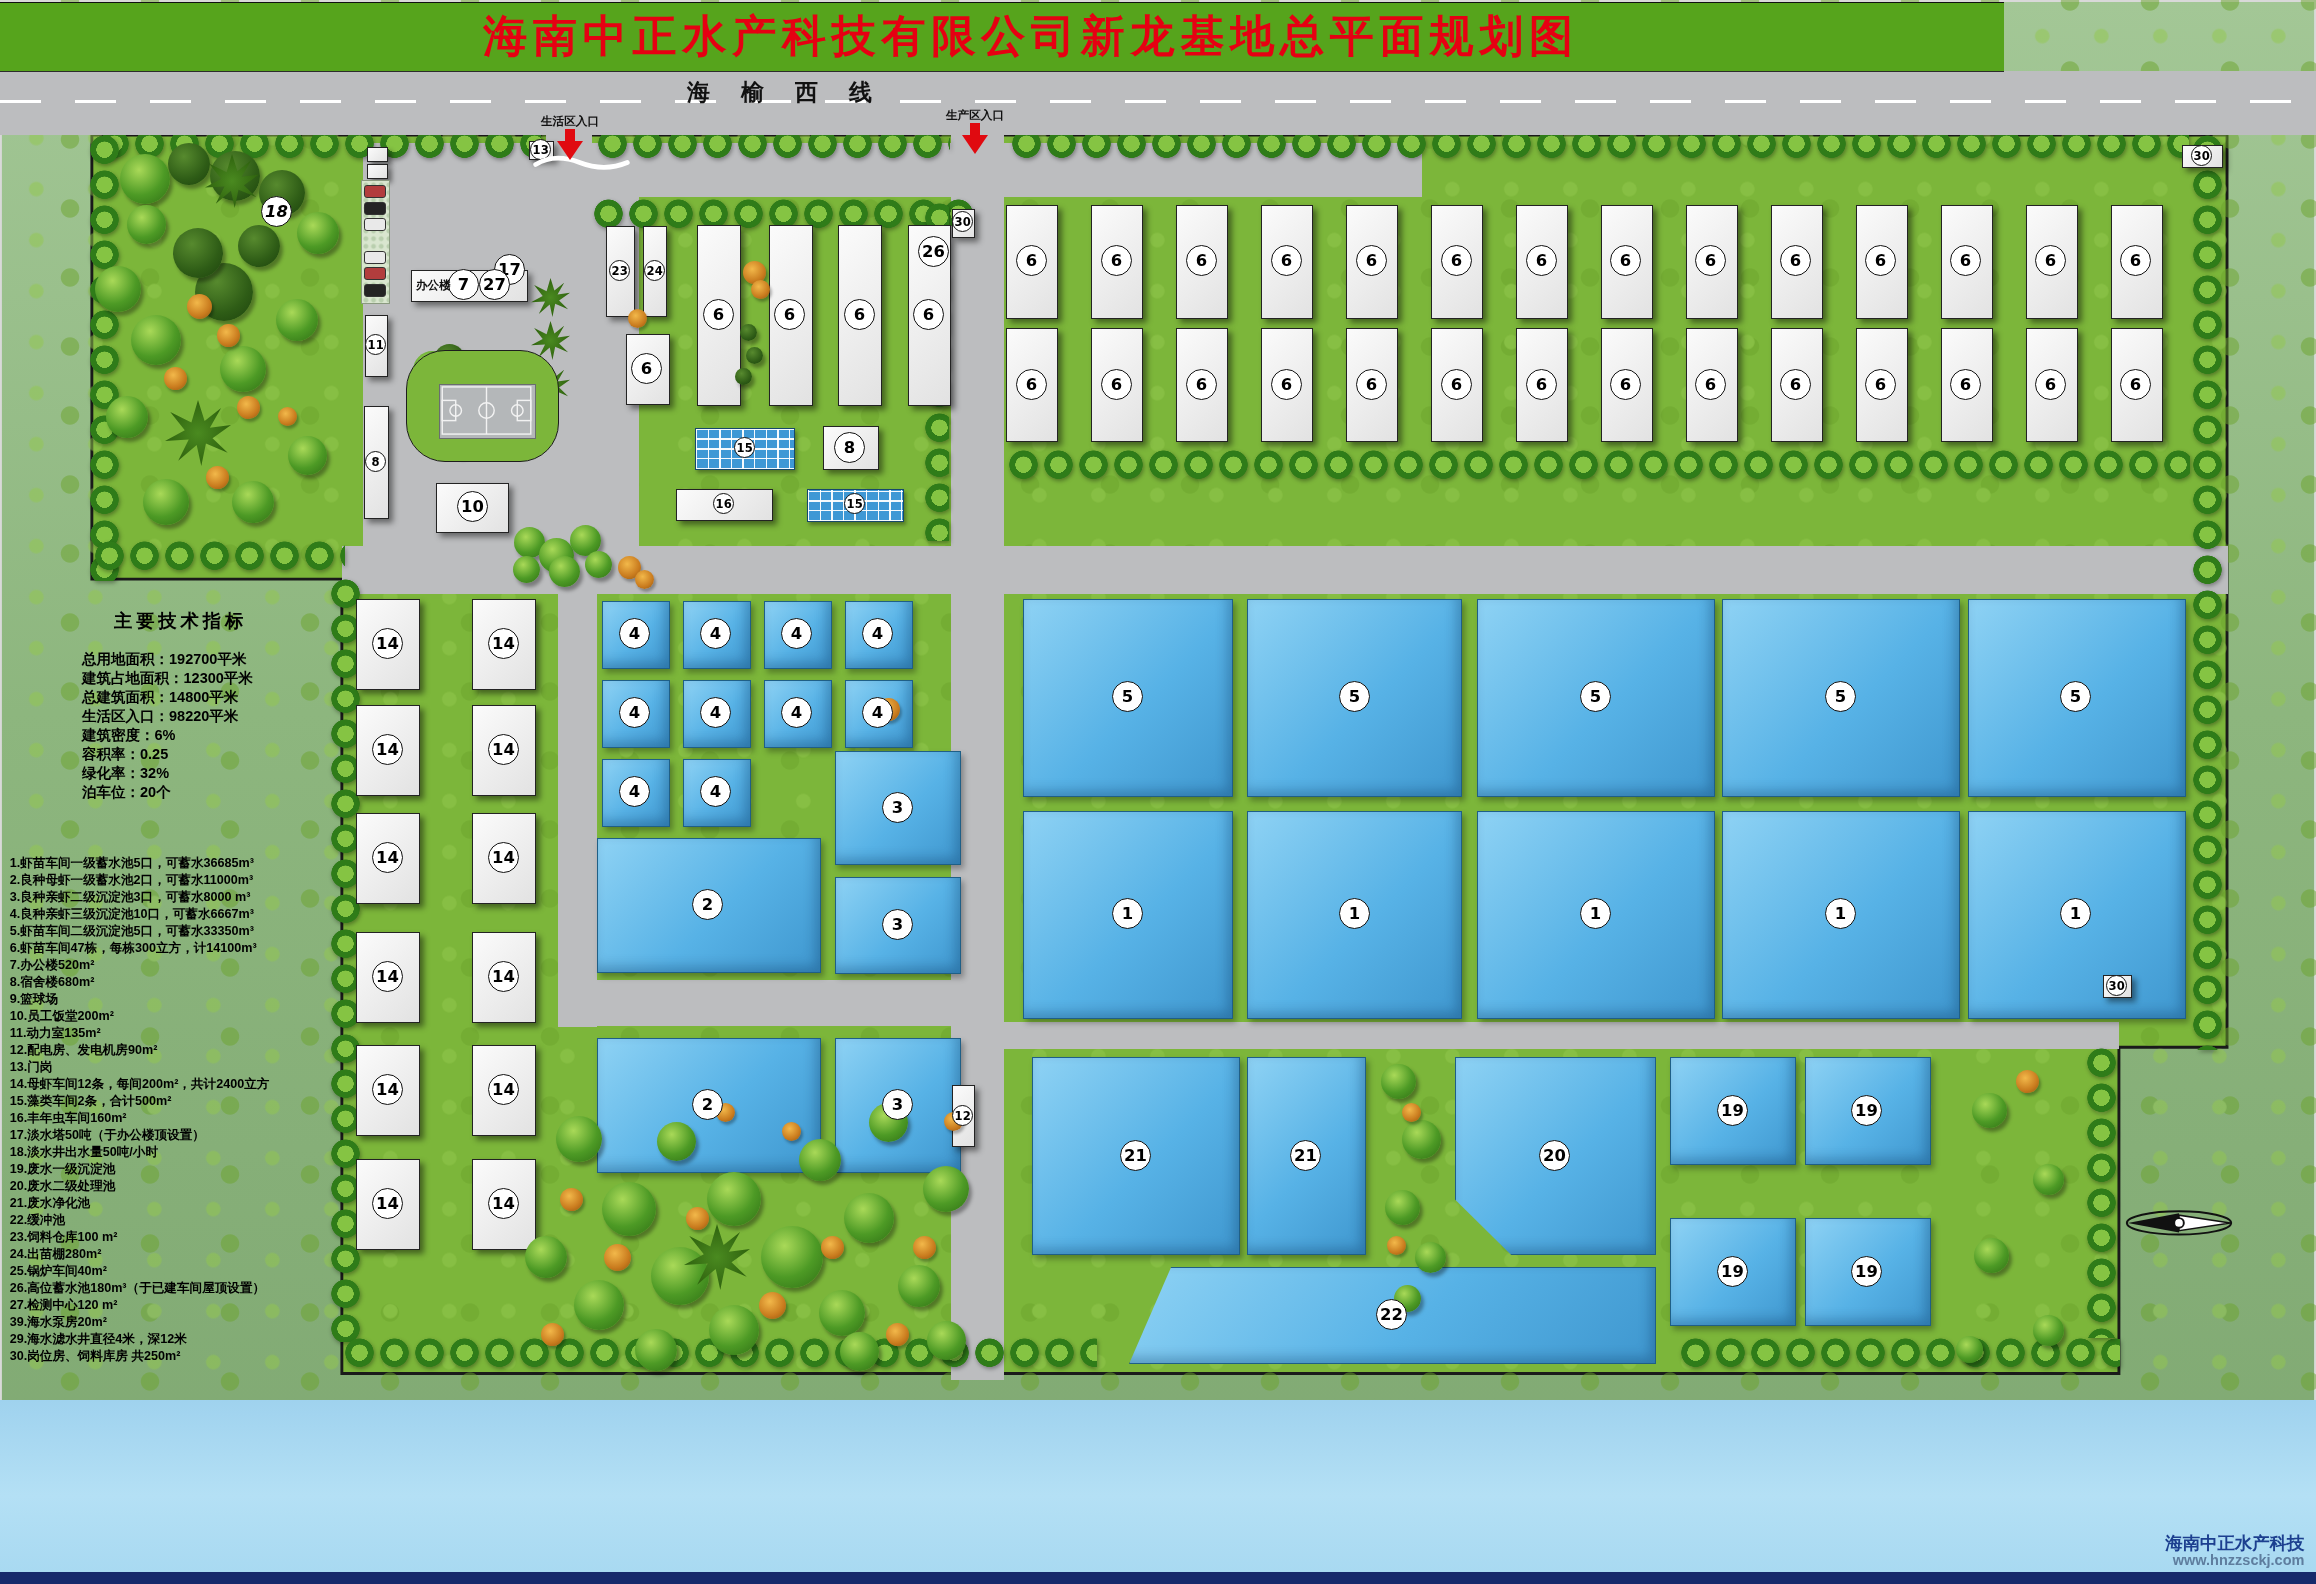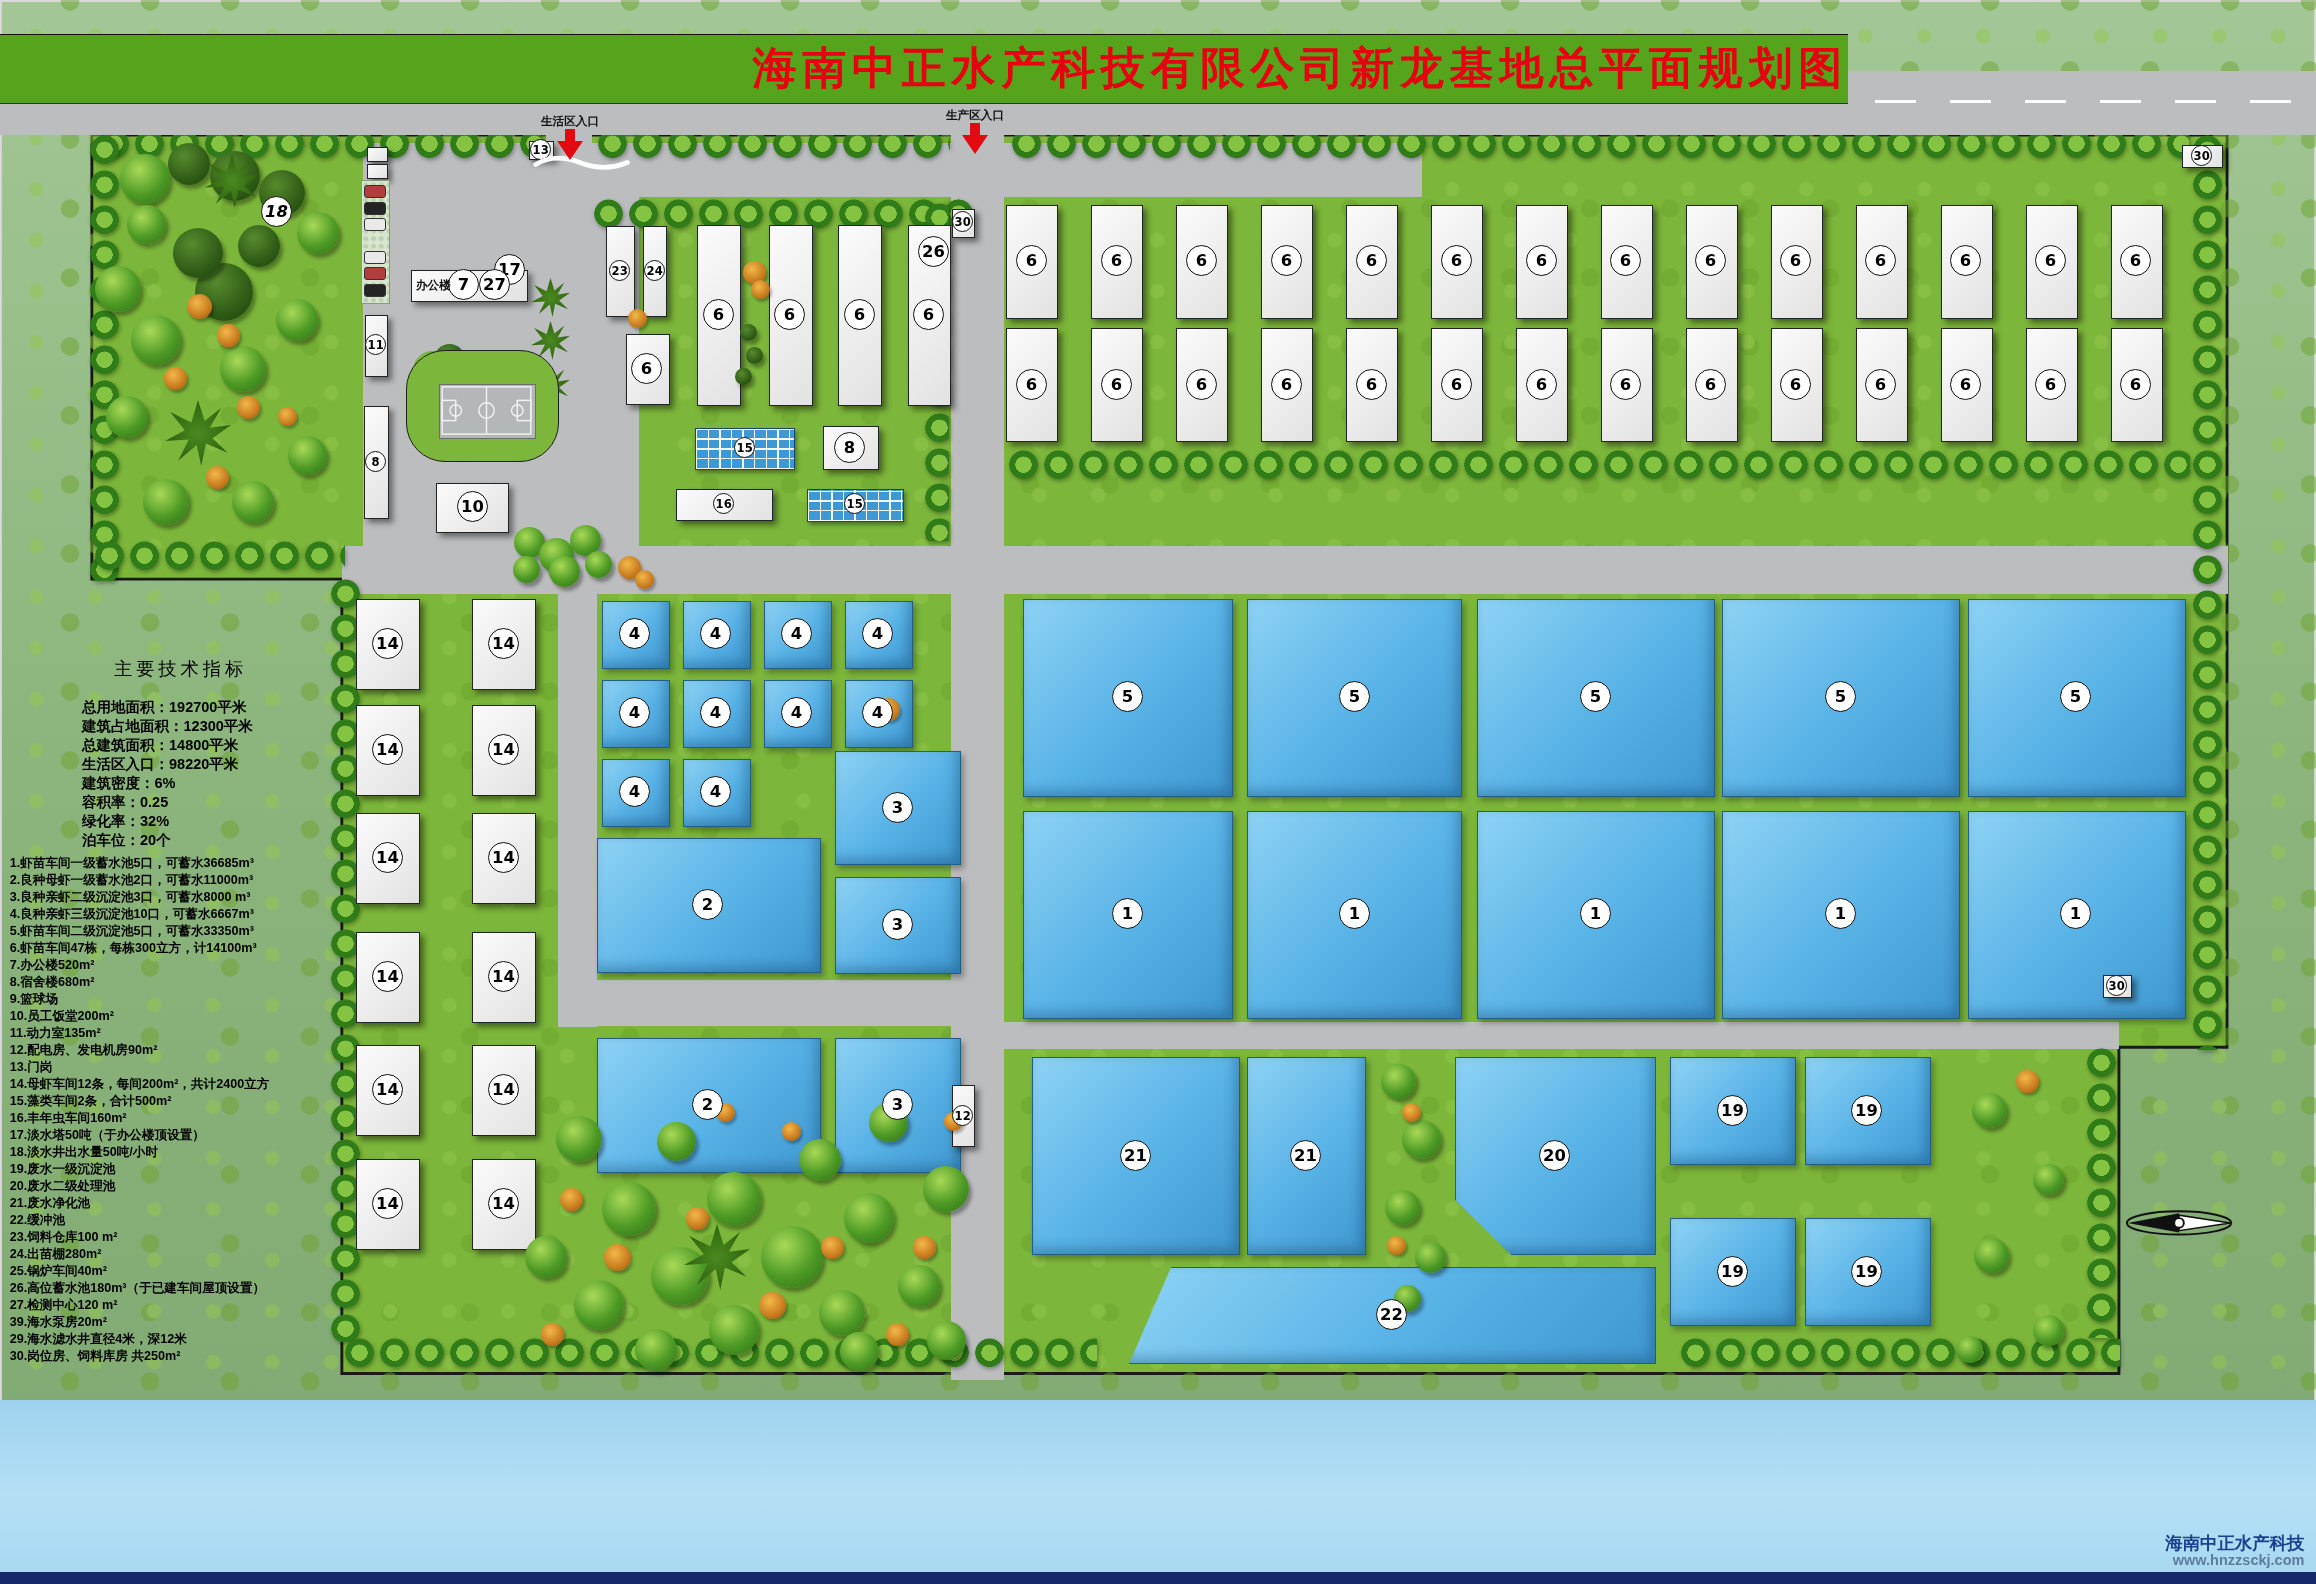--- a/index.html
+++ b/index.html
@@ -1,22 +1,22 @@
 <!DOCTYPE html>
 <html><head>
 <meta charset="utf-8">
 <style>
   html,body{margin:0;padding:0;background:#8fb583;}
   #canvas{position:relative;width:2316px;height:1584px;overflow:hidden;
     font-family:"Liberation Sans","DejaVu Sans",sans-serif;
     background:linear-gradient(180deg,#a3c796 0%,#8db67e 45%,#7fa872 100%);
     box-shadow:inset 0 0 0 1.9px #d9d9d9;}
   
-  .title-band{position:absolute;left:0;top:1.9px;width:1848px;height:68px;background:#56a41c;
-    border-top:1.9px solid #101010;border-bottom:1.9px solid #2c2c2c;display:flex;align-items:center;justify-content:flex-end;margin-top:32px;}
+  .title-band{position:absolute;left:0;top:1.9px;width:2004px;height:68px;background:#56a41c;
+    border-top:1.9px solid #101010;border-bottom:1.9px solid #2c2c2c;display:flex;align-items:center;justify-content:center;}
   .title-band span{color:#e60012;font-size:44px;font-weight:bold;letter-spacing:5.8px;padding-left:58px;}
   
   .highway{position:absolute;left:0;top:71px;width:2316px;height:64px;background:#bcbdbf;}
   .dashline{position:absolute;left:0;top:29px;width:2316px;height:2.9px;
     background:repeating-linear-gradient(90deg,#ffffff 0 41px,rgba(255,255,255,0) 41px 75px);}
   .road-name{position:absolute;left:687px;top:5.8px;font-size:23px;font-weight:bold;color:#111;letter-spacing:31px;}
   .entrance{position:absolute;z-index:6;display:flex;flex-direction:column;align-items:center;}
   .entrance .elabel{font-size:11.6px;font-weight:bold;color:#111;white-space:nowrap;}
   .entrance .stem{width:9.7px;height:11.6px;background:#e00a10;}
   .entrance .tri{width:0;height:0;border:13.5px solid transparent;border-top:19.3px solid #e00a10;border-bottom:none;}
@@ -49,21 +49,21 @@
     clip-path:polygon(50% 0,60% 32%,85% 12%,68% 42%,100% 38%,72% 58%,95% 80%,62% 66%,55% 100%,48% 68%,20% 92%,36% 60%,0 62%,30% 46%,8% 18%,40% 34%);}
   .bush{position:absolute;border-radius:50%;z-index:3;
     background:radial-gradient(circle at 40% 35%,#f2b84a,#c97b1e 60%,#8f5510);box-shadow:1.9px 2.9px 2.9px rgba(0,0,0,.3);}
   .island{position:absolute;background:#7cb63a;border:1.9px solid #1d1d1d;border-radius:39px;box-sizing:border-box;z-index:2;}
   .court{position:absolute;background:#b4b7b9;border:1.9px solid #6a6d6f;box-sizing:border-box;z-index:3;}
   .carstrip{position:absolute;background:#d9e6cf;border:1px solid #8a9a80;z-index:3;
     background-image:radial-gradient(circle,#b9cfae 0 1.9px,rgba(0,0,0,0) 2.9px);background-size:7.7px 7.7px;}
   .car{position:absolute;border-radius:2.9px;border:1px solid #333;z-index:4;}
   
   .indicators{position:absolute;left:0;top:608px;width:319px;z-index:5;color:#000;}
-  .ind-head{font-size:18.3px;font-weight:normal;letter-spacing:3.9px;margin-left:114px;margin-bottom:17.4px;margin-top:48px;}
+  .ind-head{font-size:18.3px;font-weight:bold;letter-spacing:3.9px;margin-left:114px;margin-bottom:17.4px;}
   .ind-line{font-size:14.5px;font-weight:bold;line-height:19px;margin-left:82px;white-space:nowrap;}
   .legend{position:absolute;left:9.7px;top:855px;width:348px;z-index:5;color:#000;}
   .lg-line{font-size:12.6px;font-weight:bold;line-height:17px;white-space:nowrap;}
   .office-label{position:absolute;font-size:11.6px;font-weight:bold;color:#111;z-index:4;white-space:nowrap;}
   
   .sea{position:absolute;left:0;top:1400px;width:2316px;height:174px;z-index:2;
     background:linear-gradient(180deg,#9fd2ee 0%,#b4e0f5 55%,#a8d9f1 100%);}
   .pump{position:absolute;background:#0d0d0d;z-index:3;}
   .navy{position:absolute;left:0;top:1572px;width:2316px;height:12.6px;background:#16296b;z-index:6;}
   .watermark{position:absolute;right:11.6px;top:1535px;text-align:right;z-index:6;line-height:17.4px;}

